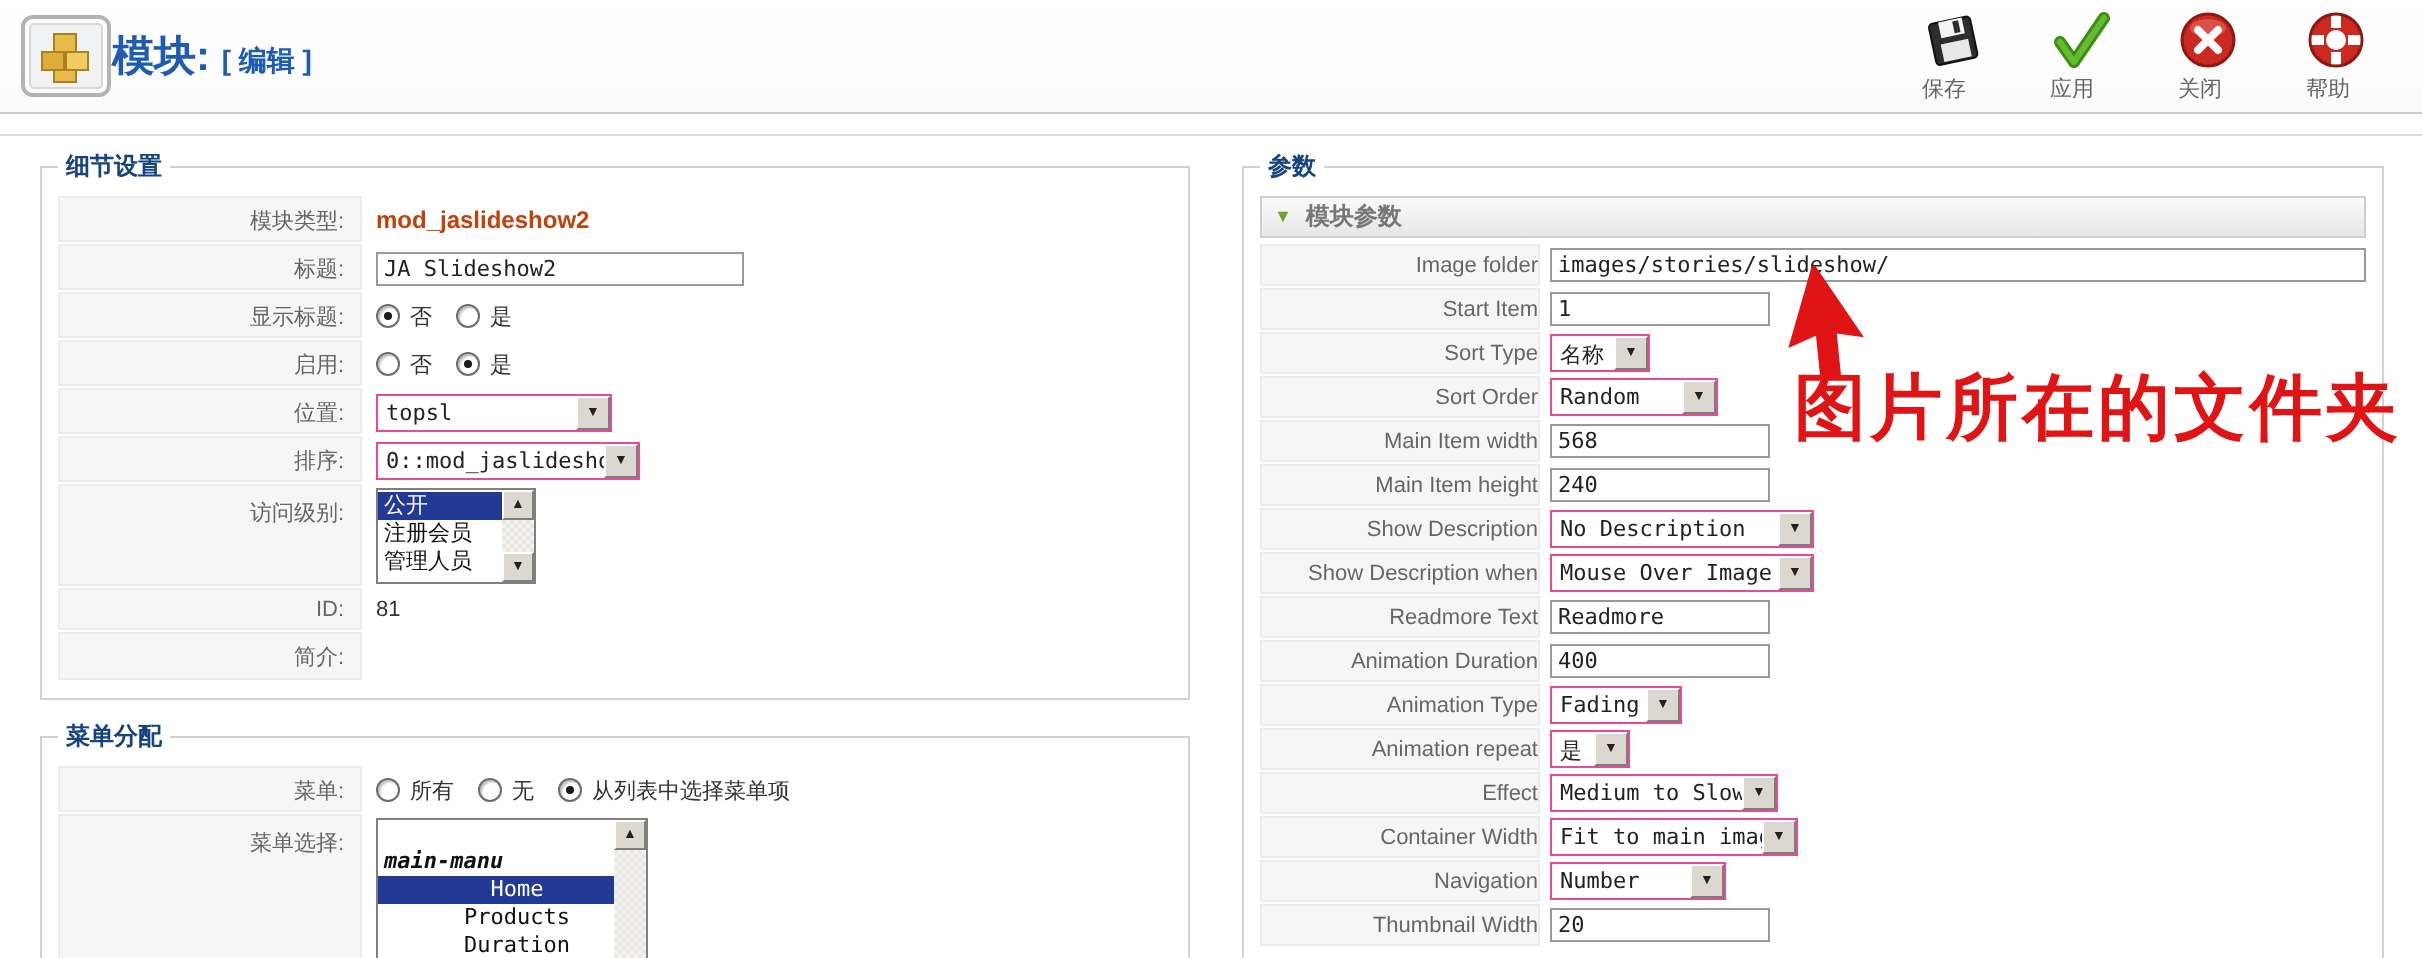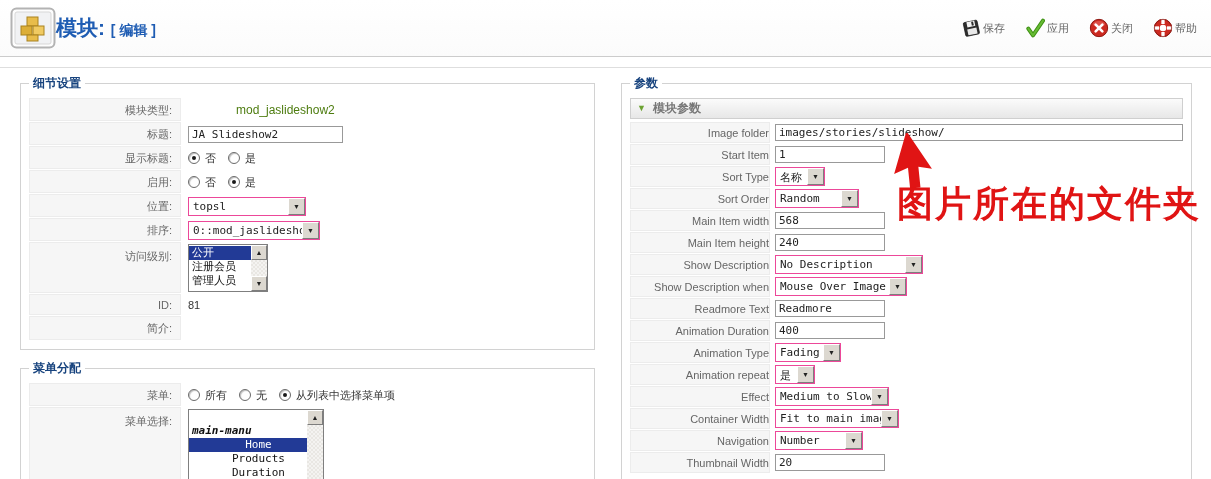--- a/index.html
+++ b/index.html
@@ -8,42 +8,42 @@
   .page { position:relative; width:1211px; height:479px; }
 
   
   .hdr { height:57px; border-bottom:1px solid #cccccc; display:flex;
     align-items:center; justify-content:space-between; padding:0 14px 0 10px;
     background:linear-gradient(#ffffff,#fbfbfb); }
   .hdr-left { display:flex; align-items:center; gap:0; }
   .apptitle { font-size:21px; font-weight:bold; color:#1E5CB3; }
   .apptitle small { font-size:14px; font-weight:bold; color:#1E5CB3; }
   .toolbar { display:flex; gap:20px; }
-  .tool { width:44px; display:flex; flex-direction:row; align-items:center;
+  .tool { width:44px; display:flex; flex-direction:column; 
     gap:2px; cursor:pointer; }
   .tool span.tlabel { font-size:11px; color:#666; white-space:nowrap; }
   .subbar { height:11px; border-bottom:1px solid #dedede; }
 
   
   .main { display:flex; gap:26px; padding:2px 20px 0 20px; }
   .col-left { width:575px; }
   .col-right { width:570px; position:relative; }
 
   fieldset { border:1px solid #d2d2d2; padding:6px 8px 8px 8px; margin-top:5px;
     background:#fff; }
   legend { font-size:12px; font-weight:bold; color:#17437E; padding:0 4px; }
 
   
   .row { display:flex; margin-bottom:1px; min-height:21px; }
   .lbl { width:152px; background:#f6f6f6; border:1px solid #ececec;
     text-align:right; padding:4px 8px 2px 4px; font-size:11px; color:#666;
     flex:none; }
   .ctl { flex:1; padding:2px 0 1px 7px; display:flex; align-items:center;
     gap:4px; font-size:11px; color:#333; flex-wrap:nowrap; }
-  .bold-val { font-weight:normal; font-size:12px; color:#4d7c0f;margin-left:48px; }
+  .bold-val { font-weight:bold; font-size:12px; color:#c2410c; }
 
   
   .tin { border:1px solid #999; background:#fff; height:17px;
     font:11px "DejaVu Sans Mono", monospace; color:#222; padding:1px 3px; }
   .sel { display:inline-flex; border:1px solid #ec4899; background:#fff;
     height:19px; cursor:pointer; }
   .sel-t { flex:1; font:11px "DejaVu Sans Mono", monospace; color:#222;
     padding:2px 4px 0 4px; white-space:nowrap; overflow:hidden; }
   .sel-b { width:17px; flex:none; background:#dcd8d0;
     border:1px solid; border-color:#fff #7d7d7d #7d7d7d #fff;
@@ -162,21 +162,21 @@
         <div class="row">
           <div class="lbl">模块类型:</div>
           <div class="ctl">
               <span class="bold-val">mod_jaslideshow2</span>
             </div>
         </div>
 
         <div class="row">
           <div class="lbl">标题:</div>
           <div class="ctl">
-              <input class="tin" style="width: 155px;" value="JA Slideshow2">
+              <input class="tin" style="width: 184px;" value="JA Slideshow2">
             </div>
         </div>
 
         <div class="row">
           <div class="lbl">显示标题:</div>
           <div class="ctl">
             <span class="radio checked"></span>
             <span class="rlbl">否</span>
             <span class="radio"></span>
             <span class="rlbl">是</span>
@@ -331,21 +331,21 @@
           </div>
           <div class="prow">
             <div class="plbl">Main Item height</div>
             <div class="pctl">
                 <input class="tin" style="width: 110px;" value="240">
               </div>
           </div>
           <div class="prow">
             <div class="plbl">Show Description</div>
             <div class="pctl">
-                <span class="sel" style="width:148px">
+                <span class="sel" style="width:132px">
                   <span class="sel-t">No Description</span>
                   <span class="sel-b">▼</span>
                 </span>
               </div>
           </div>
           <div class="prow">
             <div class="plbl">Show Description when</div>
             <div class="pctl">
                 <span class="sel" style="width:132px">
                   <span class="sel-t">Mouse Over Image</span>

